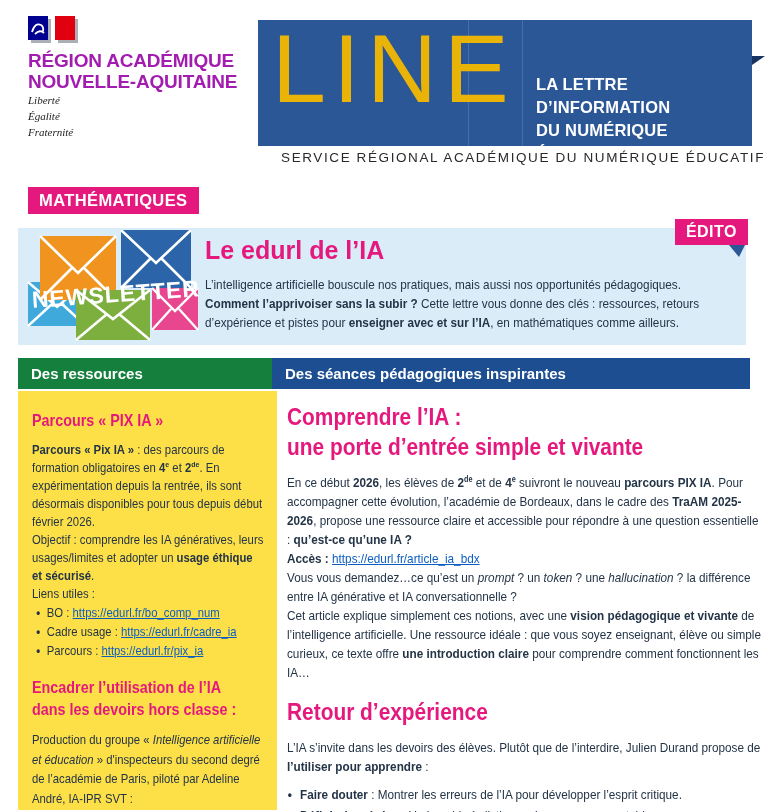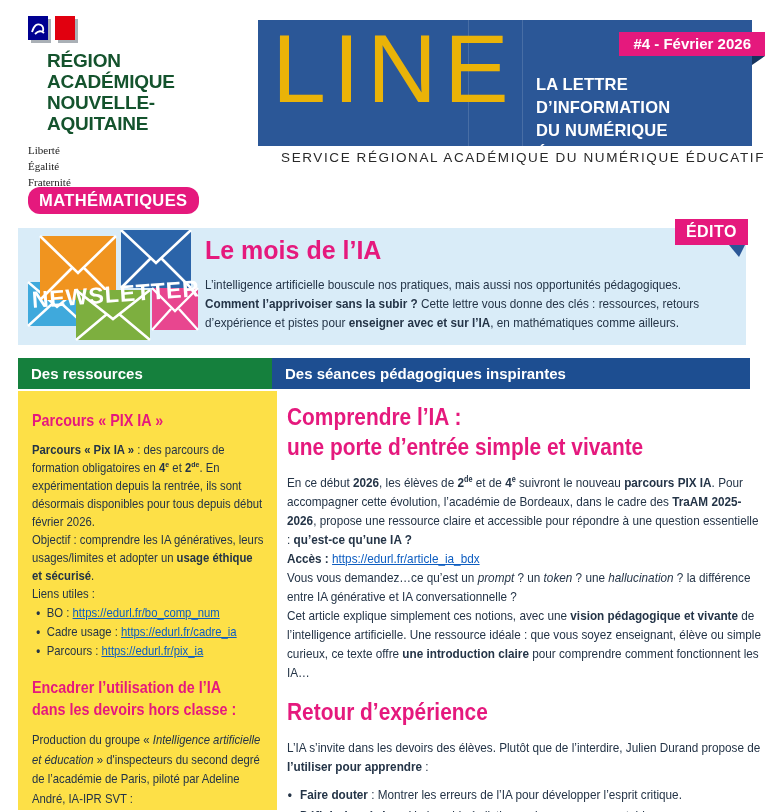--- a/index.html
+++ b/index.html
@@ -5,38 +5,38 @@
   html,body{margin:0;padding:0;background:#ffffff;}
   #page{position:relative;width:774px;height:812px;background:#ffffff;overflow:hidden;
         font-family:"Liberation Sans","DejaVu Sans",sans-serif;color:#243447;}
   .b{font-weight:bold;}
   .i{font-style:italic;}
   a.lnk{color:#0d5dc1;text-decoration:underline;cursor:pointer;word-break:break-all;}
   sup{font-size:0.62em;line-height:0;vertical-align:super;}
 
   
   #gov-logo{position:absolute;left:28px;top:16px;width:220px;}
-  #gov-logo .l1{display:block;font-weight:bold;color:#14532d;font-size:19px;line-height:21px;letter-spacing:-0.2px;margin-left:19px;}
-  #gov-logo .motto{margin-top:8px;font-family:"Liberation Serif","DejaVu Serif",serif;
-        font-size:11px;line-height:16px;color:#222;}
+  #gov-logo .l1{display:block;font-weight:bold;color:#a21caf;font-size:19px;line-height:21px;letter-spacing:-0.2px;}
+  #gov-logo .motto{font-family:"Liberation Serif","DejaVu Serif",serif;
+        font-style:italic;font-size:11px;line-height:16px;color:#222;}
   #banner{position:absolute;left:258px;top:20px;width:494px;height:126px;background:#2b5797;}
   #banner .seam{position:absolute;top:0;bottom:0;width:1px;background:rgba(255,255,255,0.14);}
   #line-title{position:absolute;left:14px;top:-14px;font-size:97px;font-weight:400;color:#eab308;
         letter-spacing:7px;line-height:126px;}
   #banner-subtitle{position:absolute;left:278px;top:53px;color:#ffffff;font-weight:800;
         font-size:16.5px;line-height:23px;letter-spacing:0.2px;}
   #issue-badge{position:absolute;top:12px;right:-13px;height:24px;background:#e5197d;color:#fff;
         font-weight:bold;font-size:15px;line-height:24px;padding:0 14px;}
   #issue-fold{position:absolute;top:36px;right:-13px;width:13px;height:9px;}
   #service-line{position:absolute;left:258px;top:150px;width:507px;text-align:right;
         font-size:13.5px;letter-spacing:1.6px;color:#2a2a2a;font-weight:500;}
 
   
   #subject-badge{position:absolute;left:28px;top:187px;background:#e5197d;color:#fff;
-        font-weight:bold;font-size:16.5px;line-height:27px;padding:0 11px;letter-spacing:0.4px;border-radius:12px;}
+        font-weight:bold;font-size:16.5px;line-height:27px;padding:0 11px;letter-spacing:0.4px;}
 
   
   #edito-panel{position:absolute;left:18px;top:228px;width:728px;height:117px;background:#d9ecf8;}
   #newsletter-art{position:absolute;left:8px;top:2px;}
   #edito-badge{position:absolute;right:-2px;top:-9px;background:#e5197d;color:#fff;font-weight:bold;
         font-size:16px;line-height:26px;padding:0 11px;letter-spacing:0.5px;}
   #edito-tail{position:absolute;right:1px;top:17px;width:16px;height:12px;}
   #edito-title{position:absolute;left:187px;top:8px;color:#e5197d;font-size:25px;font-weight:800;}
   #edito-body{position:absolute;left:187px;top:47px;width:612px;font-size:13.5px;line-height:19px;
         transform:scaleX(0.87);transform-origin:left top;}
@@ -92,21 +92,20 @@
   </div>
 
   <div id="banner">
     <div class="seam" style="left:210px"></div>
     <div class="seam" style="left:264px"></div>
     <div id="line-title">LINE</div>
     <div id="banner-subtitle">
       <div>LA LETTRE D’INFORMATION</div>
       <div>DU NUMÉRIQUE ÉDUCATIF</div>
     </div>
-    <div id="issue-badge">#4 - Février 2026</div>
     <svg id="issue-fold" viewBox="0 0 13 9">
       <polygon points="0,0 13,0 0,9" fill="#16345f"></polygon>
     </svg>
   </div>
 
   <div id="service-line">SERVICE RÉGIONAL ACADÉMIQUE DU NUMÉRIQUE ÉDUCATIF</div>
 
   <div id="subject-badge">MATHÉMATIQUES</div>
 
   <div id="edito-panel">
@@ -130,21 +129,21 @@
       <g stroke="#ffffff" stroke-width="2.6" fill="none">
         <rect x="50" y="60" width="74" height="50" fill="#7daf3f" stroke="none"></rect>
         <path d="M50 60 L87 89 L124 60 M50 110 L81 84 M124 110 L93 84"></path>
       </g>
       <text x="90" y="72" transform="rotate(-4 90 66)" text-anchor="middle" fill="#ffffff" font-family="Liberation Sans, DejaVu Sans, sans-serif" font-weight="bold" font-size="23" letter-spacing="1">NEWSLETTER</text>
     </svg>
     <div id="edito-badge">ÉDITO</div>
     <svg id="edito-tail" viewBox="0 0 16 12">
       <polygon points="0,0 16,0 10,12" fill="#2b5797"></polygon>
     </svg>
-    <div id="edito-title">Le mois de l’IA</div>
+    <div id="edito-title">Le edurl de l’IA</div>
     <div id="edito-body"><span>L’intelligence artificielle bouscule nos pratiques, mais aussi nos opportunités pédagogiques. </span><span class="b">Comment l’apprivoiser sans la subir ?</span><span> Cette lettre vous donne des clés : ressources, retours d’expérience et pistes pour </span><span class="b">enseigner avec et sur l’IA</span><span>, en mathématiques comme ailleurs.</span></div>
   </div>
 
   <div id="sidebar-header" class="col-header">Des ressources</div>
   <div id="sidebar-panel">
     <div class="fit">
       <h3>Parcours « PIX IA »</h3>
       <p><span class="b">Parcours « Pix IA »</span><span> : des parcours de formation  obligatoires en </span><span class="b">4</span><sup class="b">e</sup><span> et </span><span class="b">2</span><sup class="b">de</sup><span>. En expérimentation depuis la rentrée, ils sont désormais disponibles pour tous depuis début février 2026.</span></p>
       <p class="tight" style="margin-top:0"><span>Objectif : comprendre les IA génératives, leurs usages/limites et adopter un </span><span class="b">usage éthique et sécurisé</span><span>.</span></p>
       <p style="margin-top:0">Liens utiles :</p>

